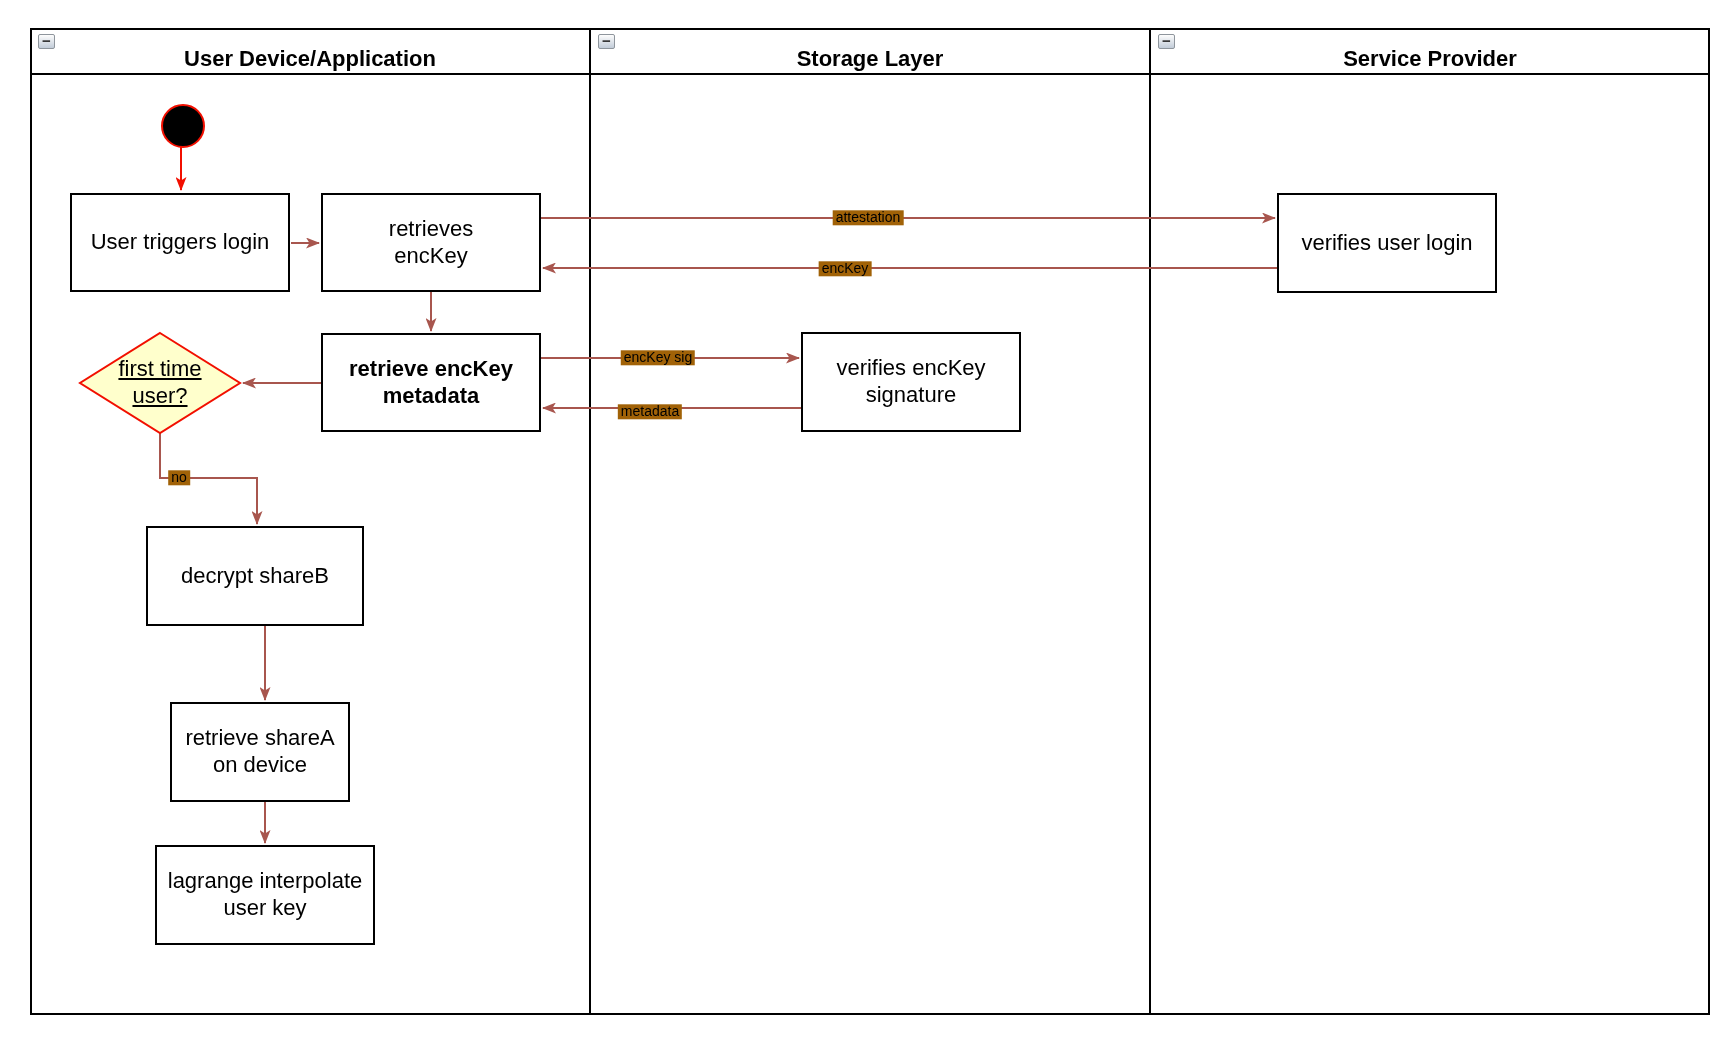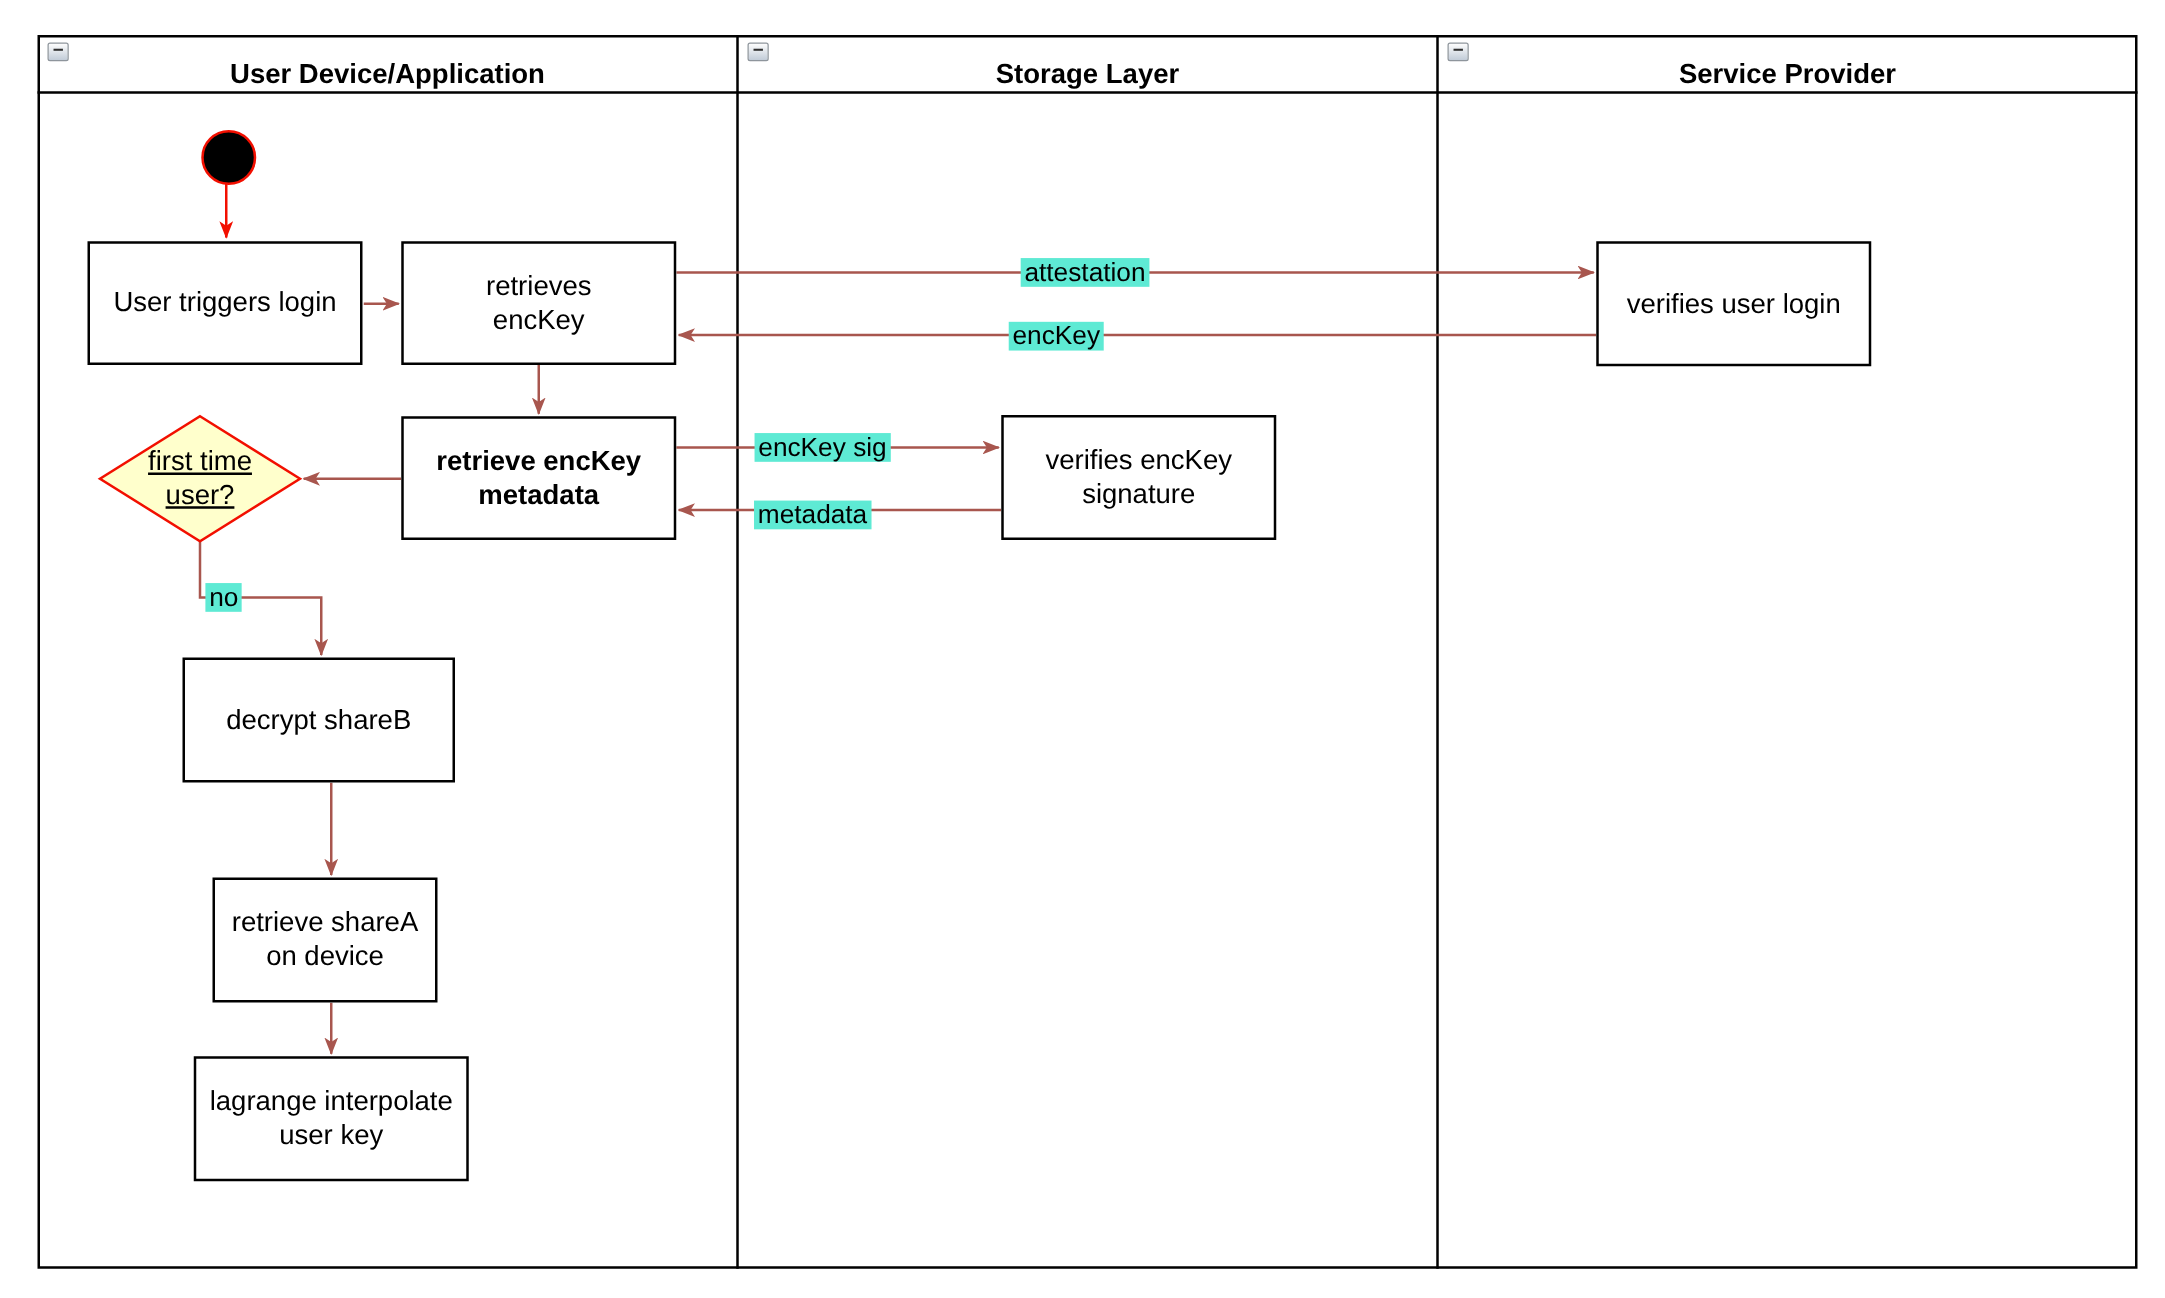--- a/index.html
+++ b/index.html
@@ -23,22 +23,22 @@
     font-size:22px;font-weight:700;}
   .collapse-btn{top:34px;width:17px;height:15px;box-sizing:border-box;border:1px solid #8e959c;border-radius:2px;
     background:linear-gradient(#fdfdfd,#c2ccd8);color:#2f2f2f;font-size:15px;font-weight:700;line-height:12px;
     text-align:center;overflow:hidden;cursor:pointer;}
   .node{box-sizing:border-box;border:2px solid var(--node-border);background:#fff;
     display:flex;align-items:center;justify-content:center;text-align:center;
     white-space:pre-line;font-size:22px;line-height:1.22;}
   .start-node{background:#000;border:2px solid var(--start-red);border-radius:50%;}
   .diamond-label{display:flex;align-items:center;justify-content:center;text-align:center;
     white-space:pre-line;font-size:22px;line-height:1.22;text-decoration:underline;}
-  .edge-label{transform:translate(-50%,-50%);background:#5eead4;padding:0 3px;
-    font-size:21px;line-height:1.1;white-space:nowrap;}
+  .edge-label{transform:translate(-50%,-50%);background:#a16207;padding:0 3px;
+    font-size:14px;line-height:1.1;white-space:nowrap;}
   svg.wires{left:0;top:0;width:1732px;height:1038px;}
   .edge{fill:none;stroke:var(--flow-arrow);stroke-width:2px;}
   .edge.bright{stroke:var(--start-red);}
   #mk-flow path{fill:var(--flow-arrow);}
   #mk-start path{fill:var(--start-red);}
   polygon.decision{fill:var(--decision-fill);stroke:var(--decision-border);stroke-width:2px;}
 </style>
 </head>
 <body>
 

